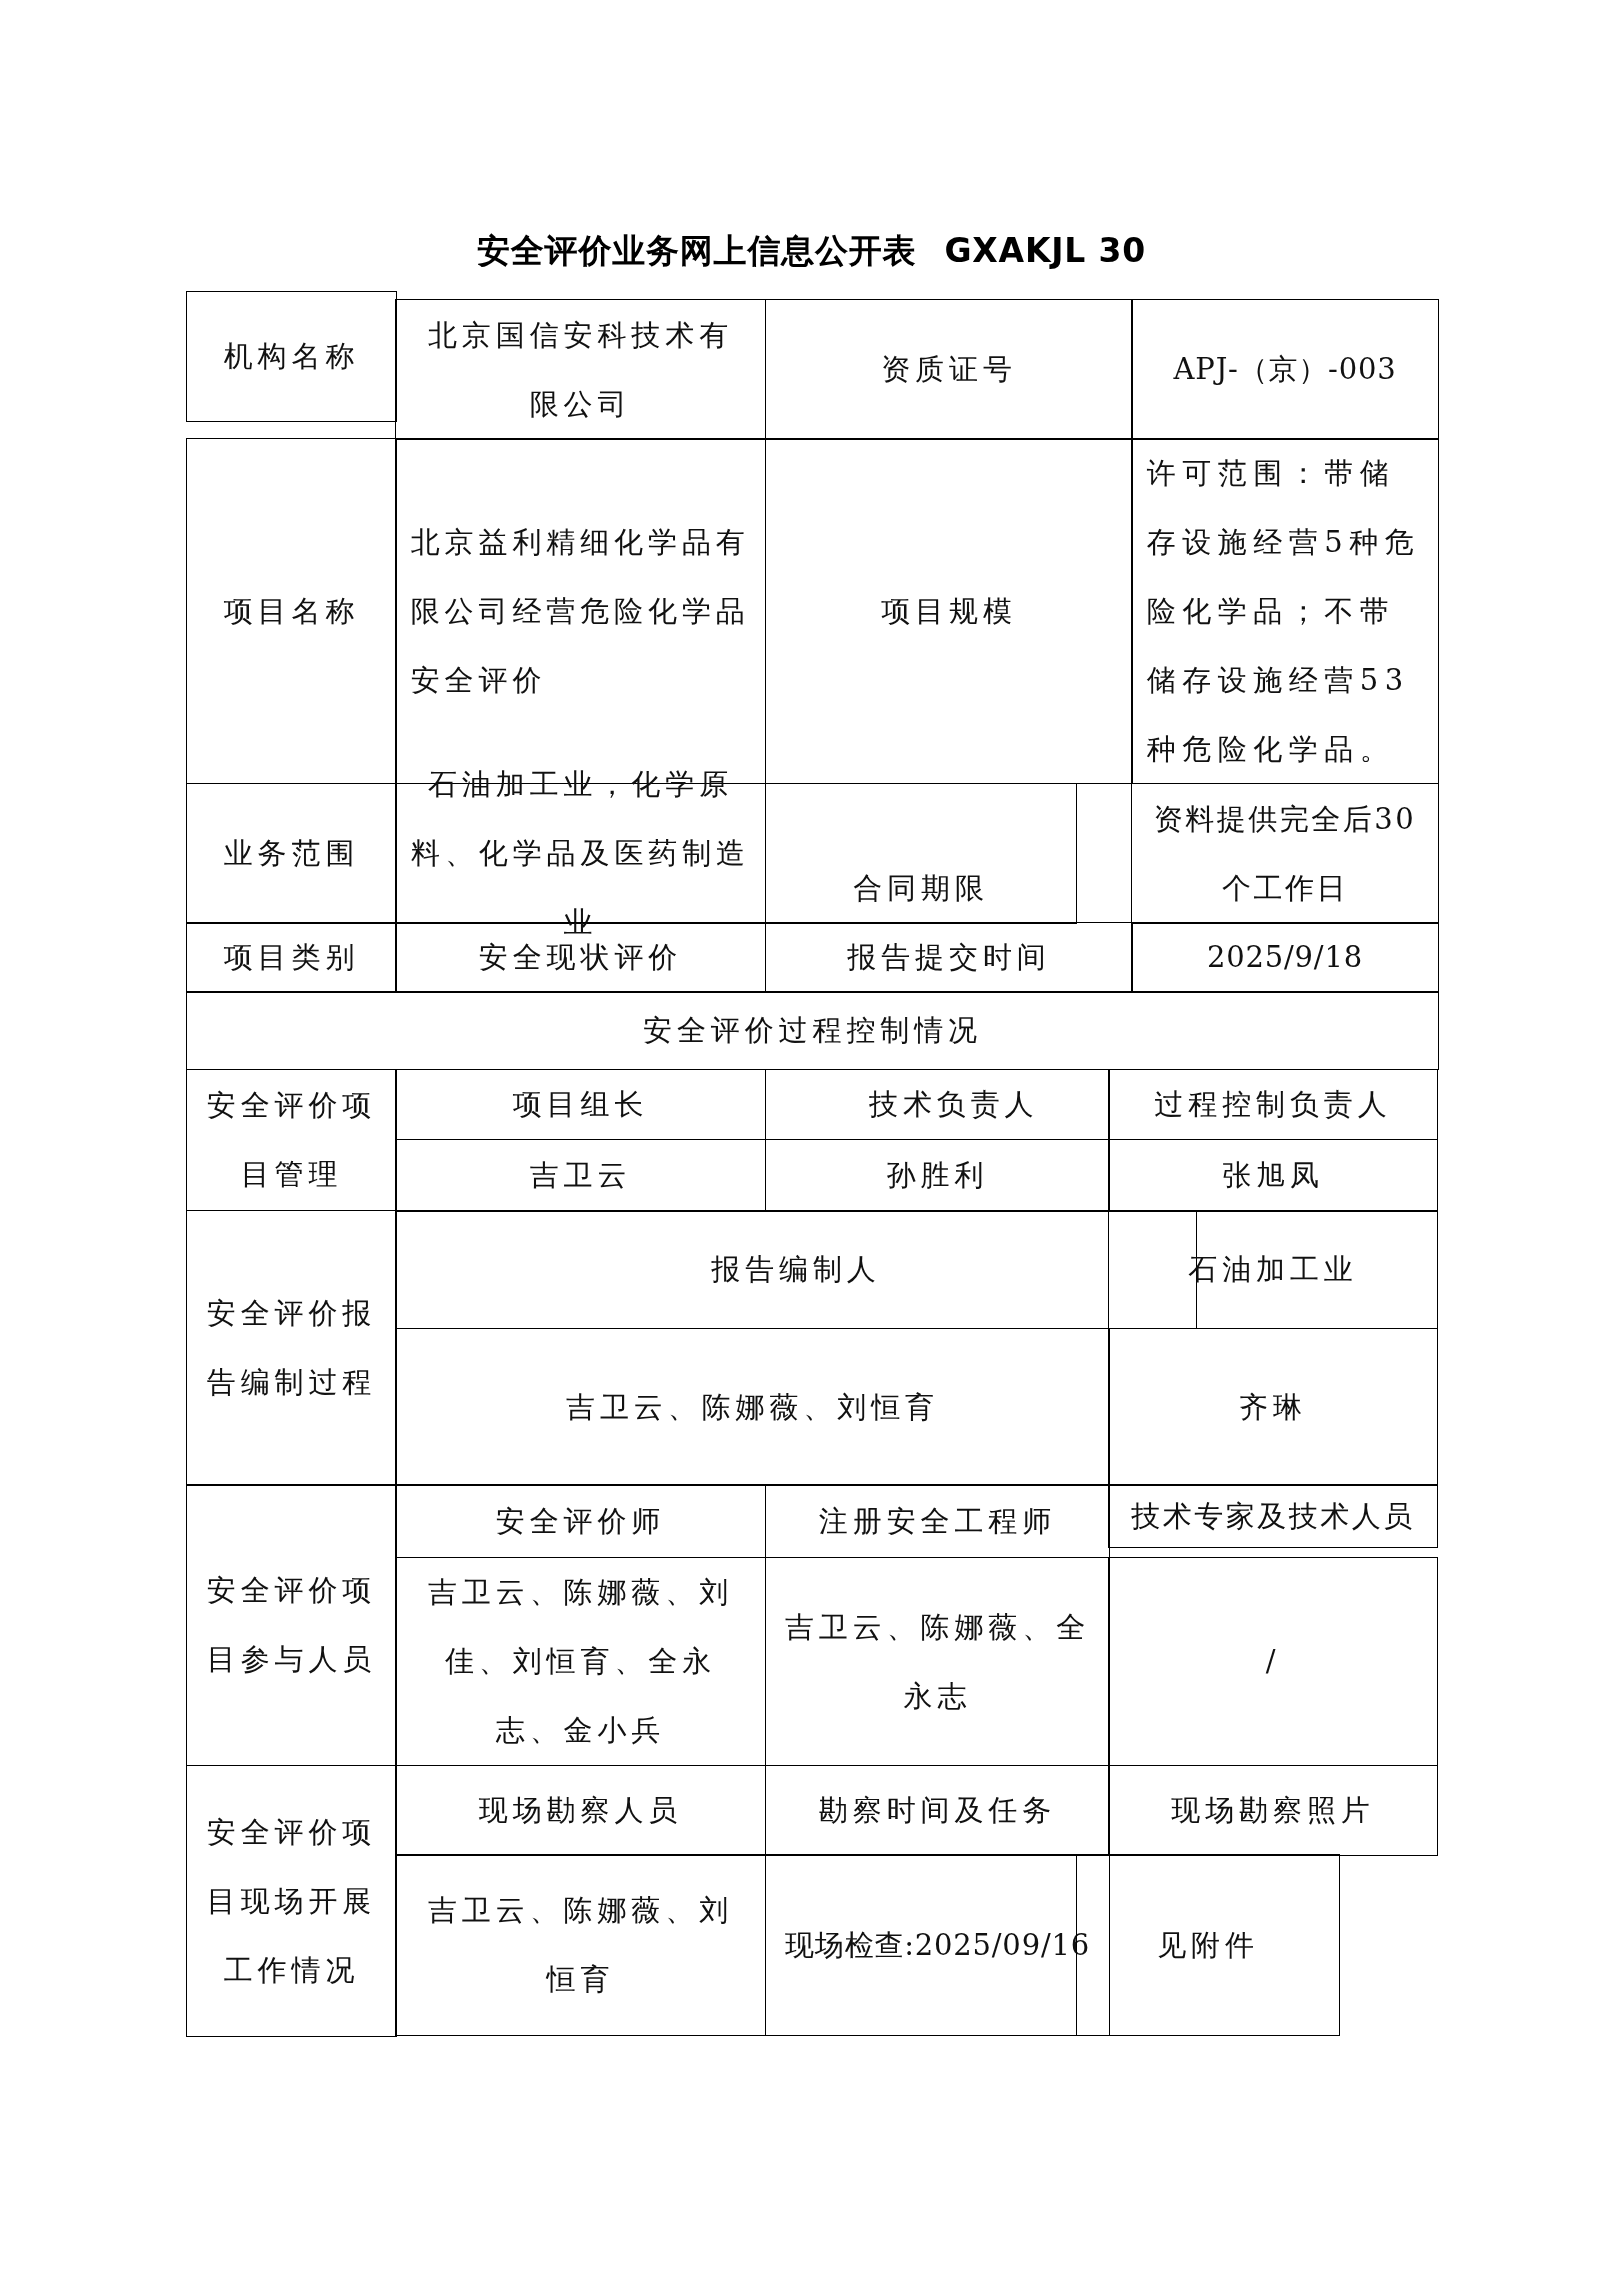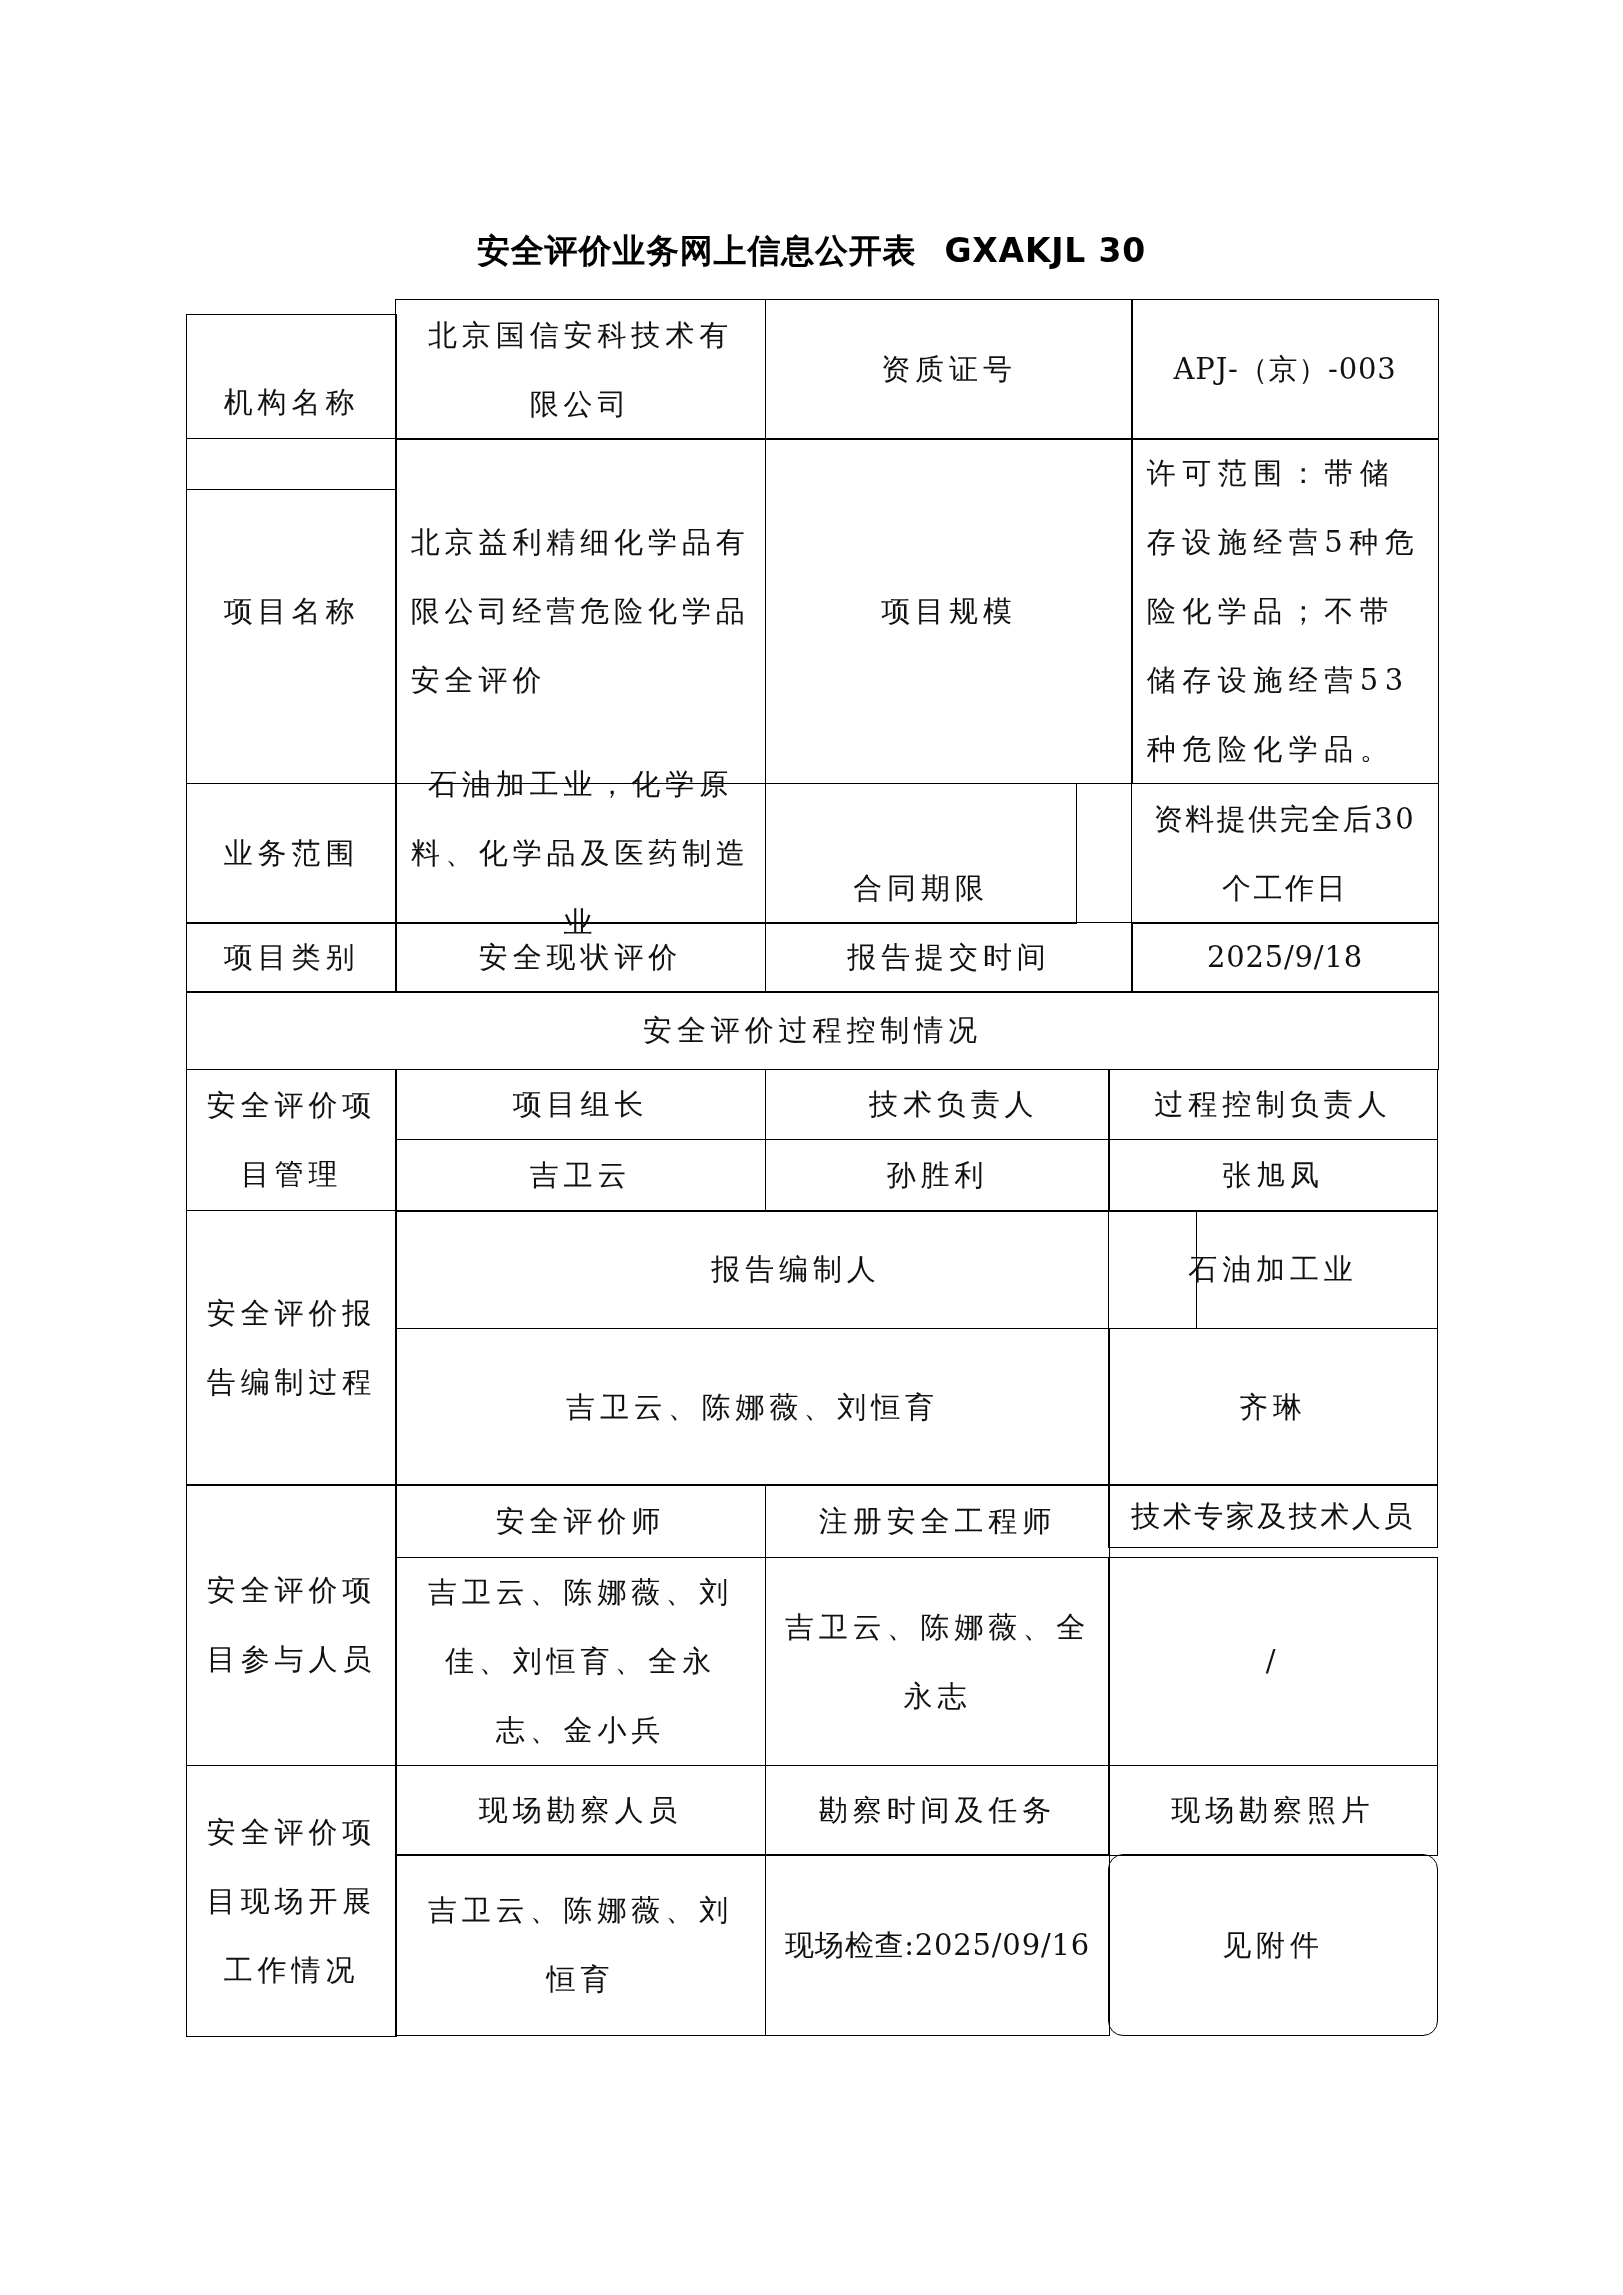--- a/index.html
+++ b/index.html
@@ -16,21 +16,21 @@
   .cell.left { justify-content: flex-start; text-align: left; }
   .wrap { white-space: normal; word-break: break-all; }
 </style>
 </head>
 <body>
 
 <div class="title"><span>安全评价业务网上信息公开表</span><span class="code">GXAKJL 30</span></div>
 
 <div>
 
-  <div class="cell" style="left:186px;top:314px;width:211px;height:176px;">
+  <div class="cell" style="left:186px;top:291px;width:211px;height:131px;">
       <span>机构名称</span>
     </div>
   <div class="cell wrap" style="left:395px;top:299px;width:371px;height:141px;padding:0 16.4px;">
       <span>北京国信安科技术有限公司</span>
     </div>
   <div class="cell" style="left:765px;top:299px;width:368px;height:141px;">
       <span>资质证号</span>
     </div>
   <div class="cell" style="left:1131px;top:299px;width:308px;height:141px;letter-spacing:0.8px;">
       <span>APJ-（京）-003</span>
@@ -150,17 +150,17 @@
     </div>
   <div class="cell" style="left:1108px;top:1765px;width:330px;height:91px;">
       <span>现场勘察照片</span>
     </div>
   <div class="cell wrap" style="left:395px;top:1854px;width:371px;height:182px;padding:0 16.4px;">
       <span>吉卫云、陈娜薇、刘恒育</span>
     </div>
   <div class="cell" style="left:765px;top:1854px;width:345px;height:182px;letter-spacing:0.8px;padding:0 4.9px;">
       <span>现场检查:2025/09/16</span>
     </div>
-  <div class="cell" style="left:1108px;top:1854px;width:330px;height:182px;border-radius:15px;">
+  <div class="cell" style="left:1076px;top:1854px;width:264px;height:182px;">
       <span>见附件</span>
     </div>
 </div>
 
 
 </body></html>

